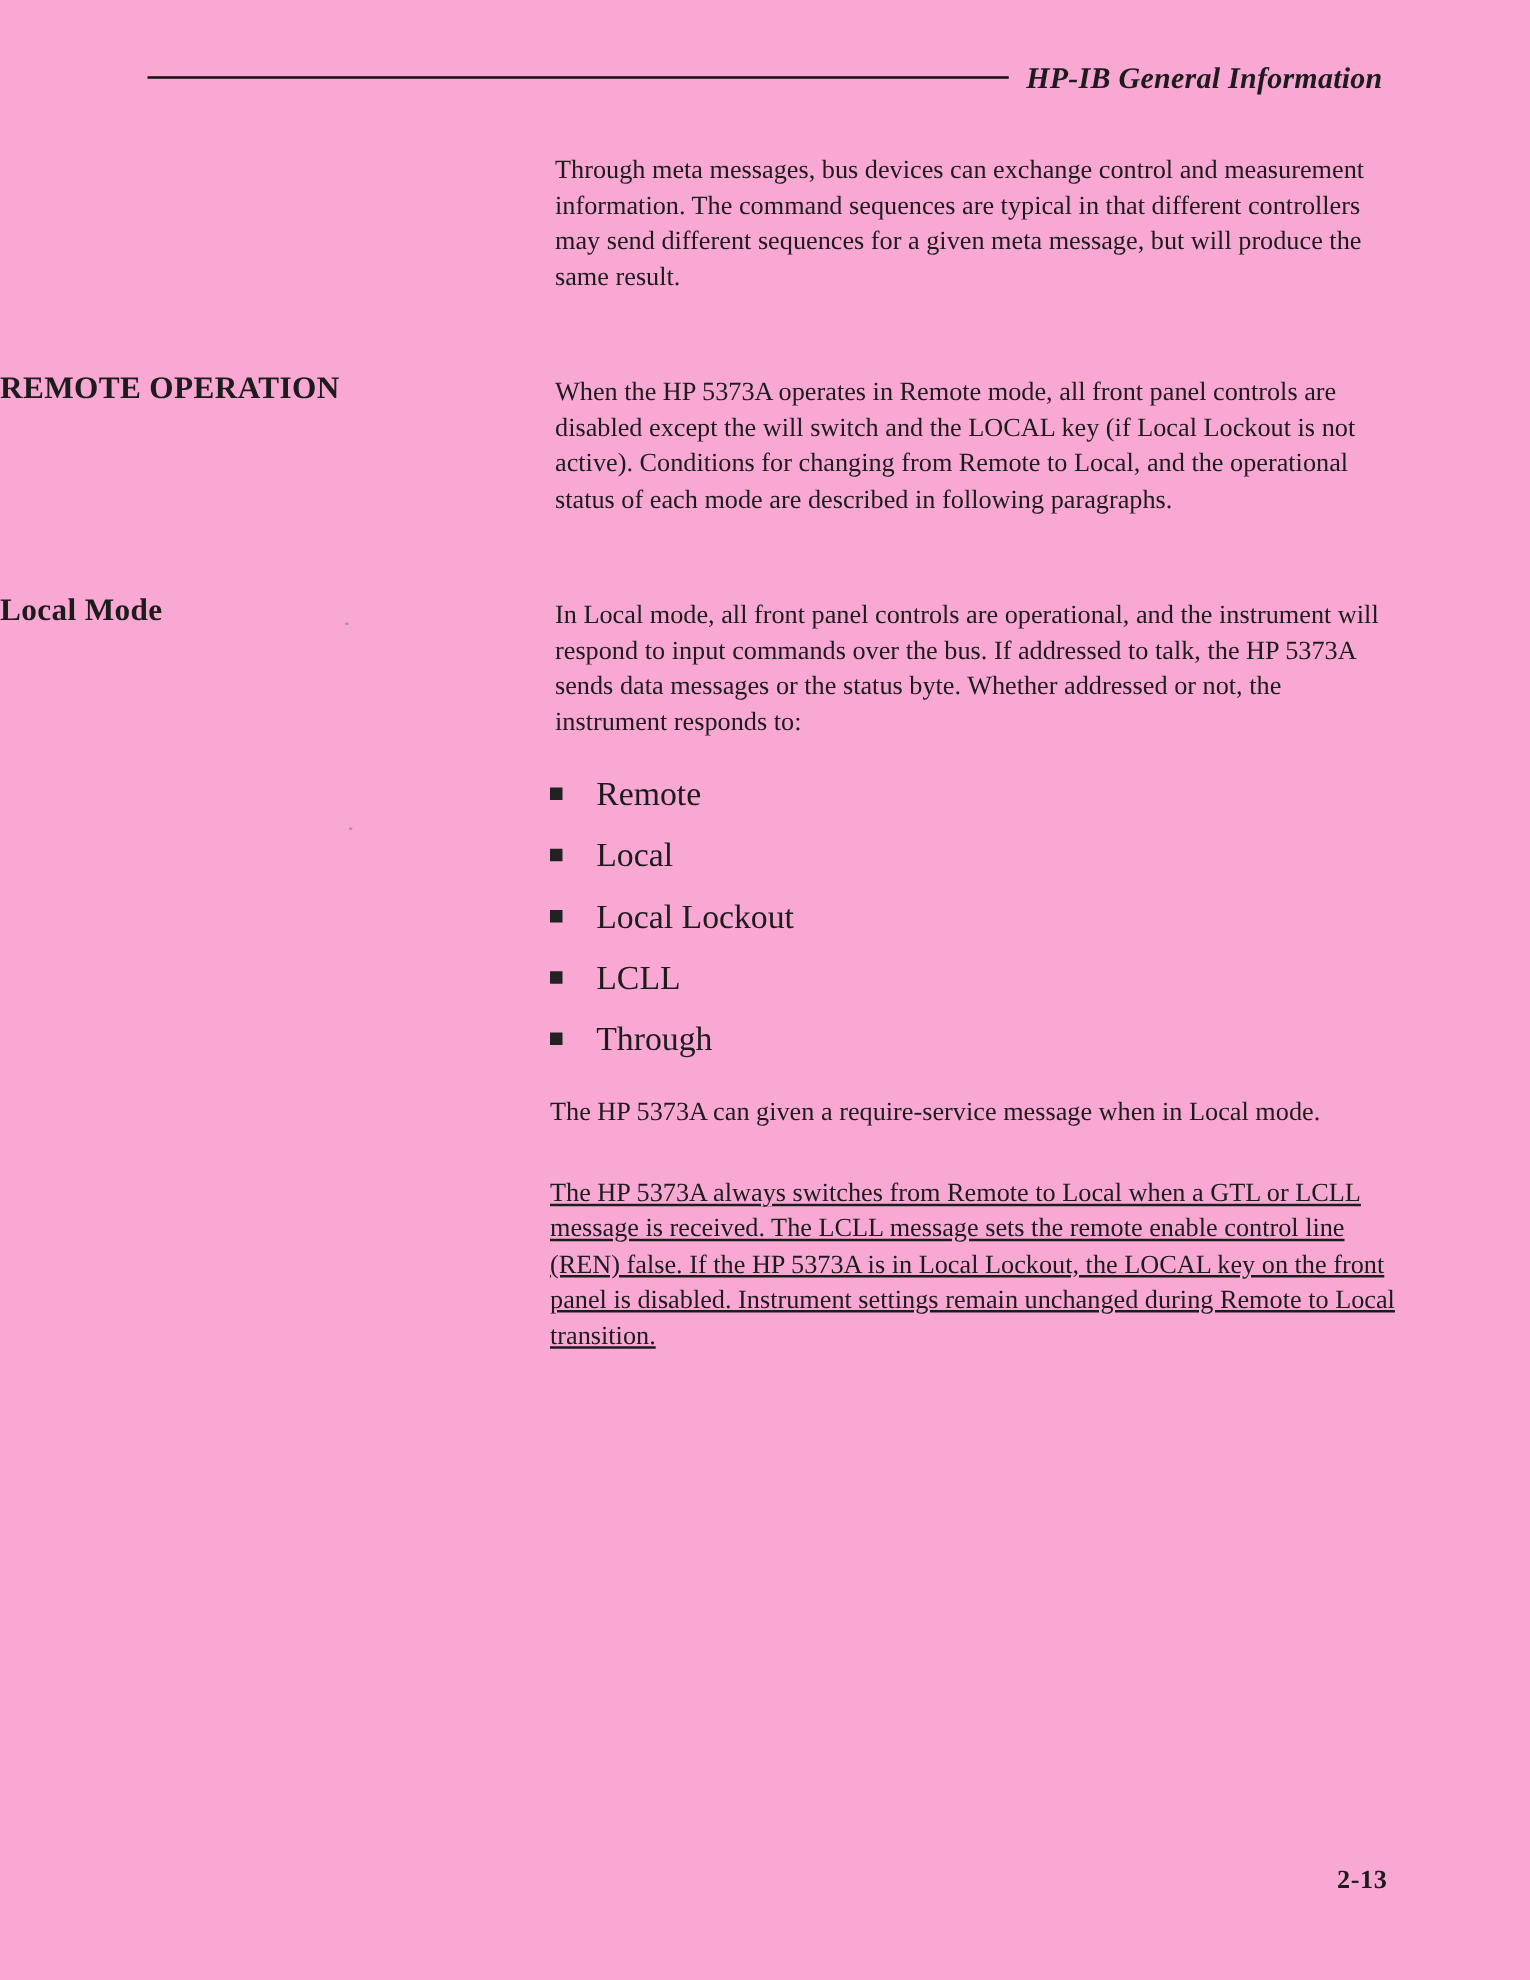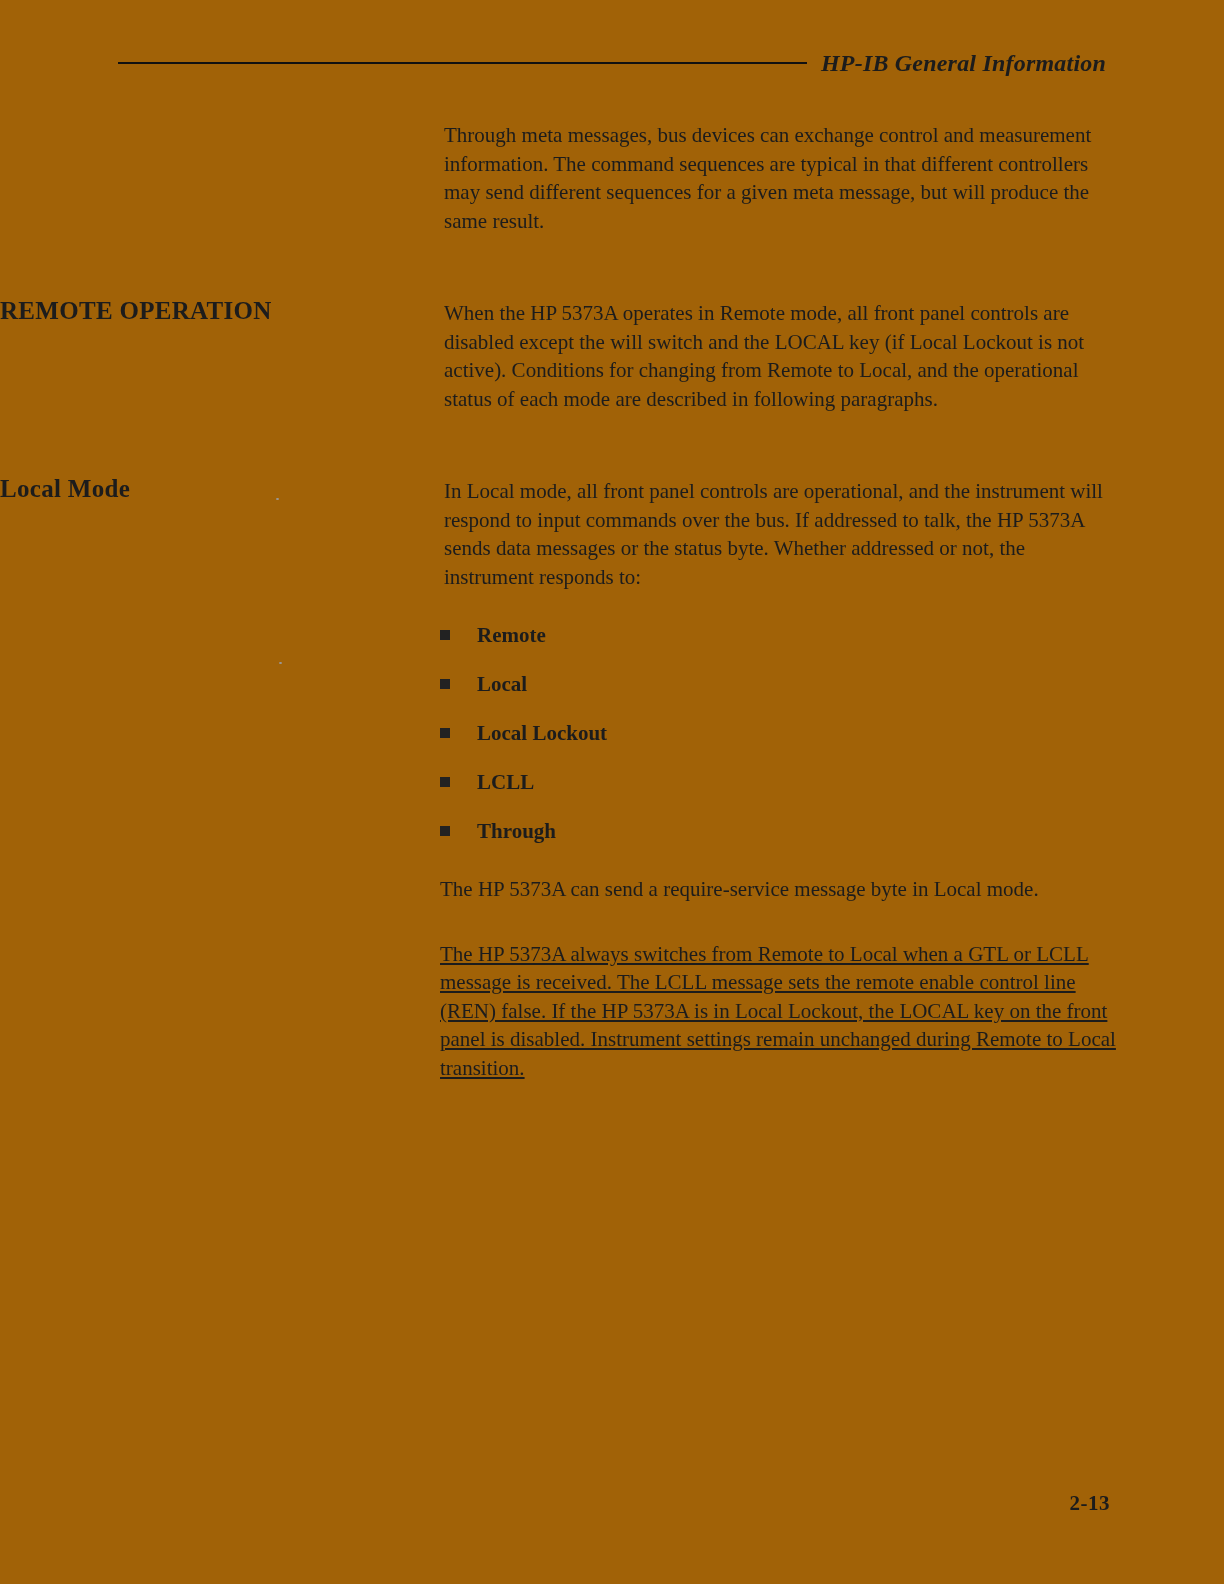--- a/index.html
+++ b/index.html
@@ -5,21 +5,21 @@
   html, body {
     margin: 0;
     padding: 0;
     background: #e8e8e8;
   }
   .page {
     position: relative;
     width: 1224px;
     height: 1584px;
     margin: 0 auto;
-    background: #a16207;
+    background: #f9a8d4;
     color: #1c1c1c;
     font-family: "Liberation Serif", "DejaVu Serif", serif;
     overflow: hidden;
     box-sizing: border-box;
   }
   
   .header {
     display: flex;
     align-items: baseline;
     padding: 50px 118px 0 118px;
@@ -75,24 +75,23 @@
   }
   
   .bullet-list {
     list-style: none;
     margin: 30px 0 0 0;
     padding: 0;
   }
   .bullet-item {
     display: flex;
     align-items: center;
-    font-size: 21px;
+    font-size: 27px;
     line-height: 28px;
     margin-top: 21px;
-    font-weight: bold;
   }
   .bullet-item:first-child {
     margin-top: 0;
   }
   .bullet-square {
     display: inline-block;
     width: 10px;
     height: 10px;
     background: #222;
     margin-right: 27px;
@@ -181,21 +180,21 @@
             <span class="bullet-square"></span>
             <span>LCLL</span>
           </li>
           <li class="bullet-item">
             <span class="bullet-square"></span>
             <span>Through</span>
           </li>
         </ul>
 
         <div class="after-list">
-          <p>The HP 5373A can send a require-service message byte in Local mode.</p>
+          <p>The HP 5373A can given a require-service message when in Local mode.</p>
           <p>The HP 5373A always switches from Remote to Local when a GTL or LCLL message is received. The LCLL message sets the remote enable control line (REN) false. If the HP 5373A is in Local Lockout, the LOCAL key on the front panel is disabled. Instrument settings remain unchanged during Remote to Local transition.</p>
         </div>
       </div>
     </div>
 
   </div>
 
   <div class="speck speck-1"></div>
   <div class="speck speck-2"></div>
 

